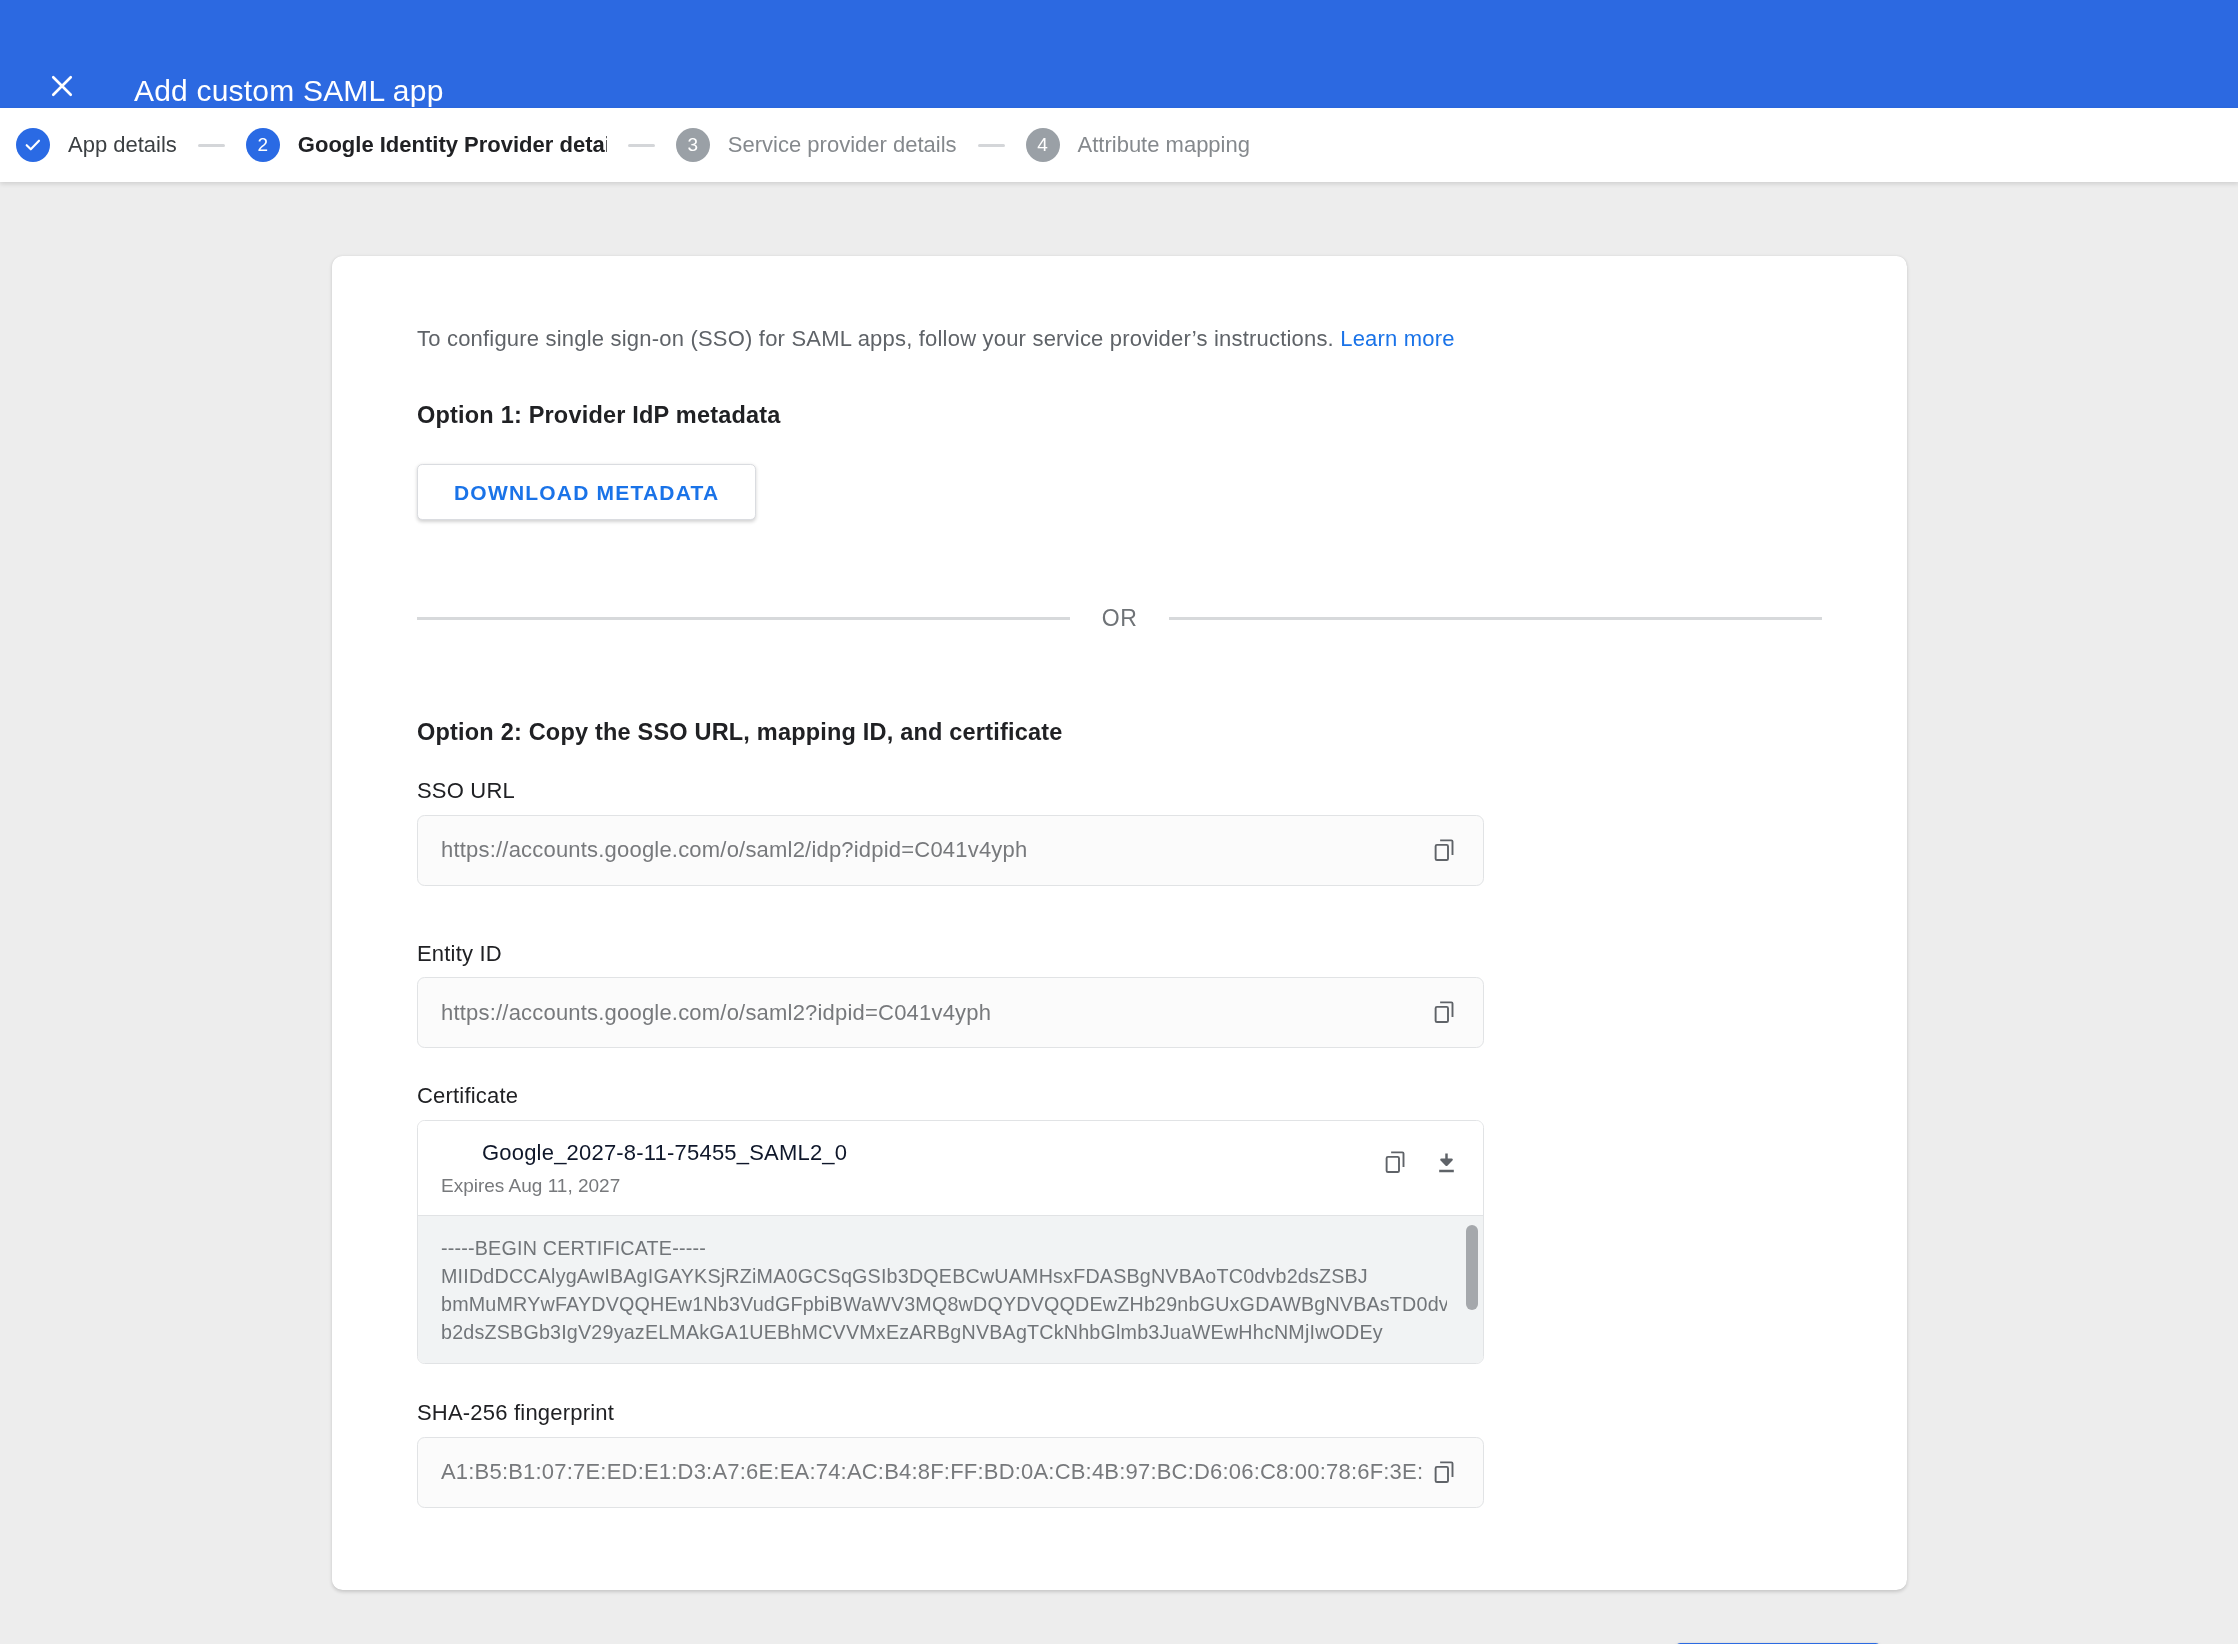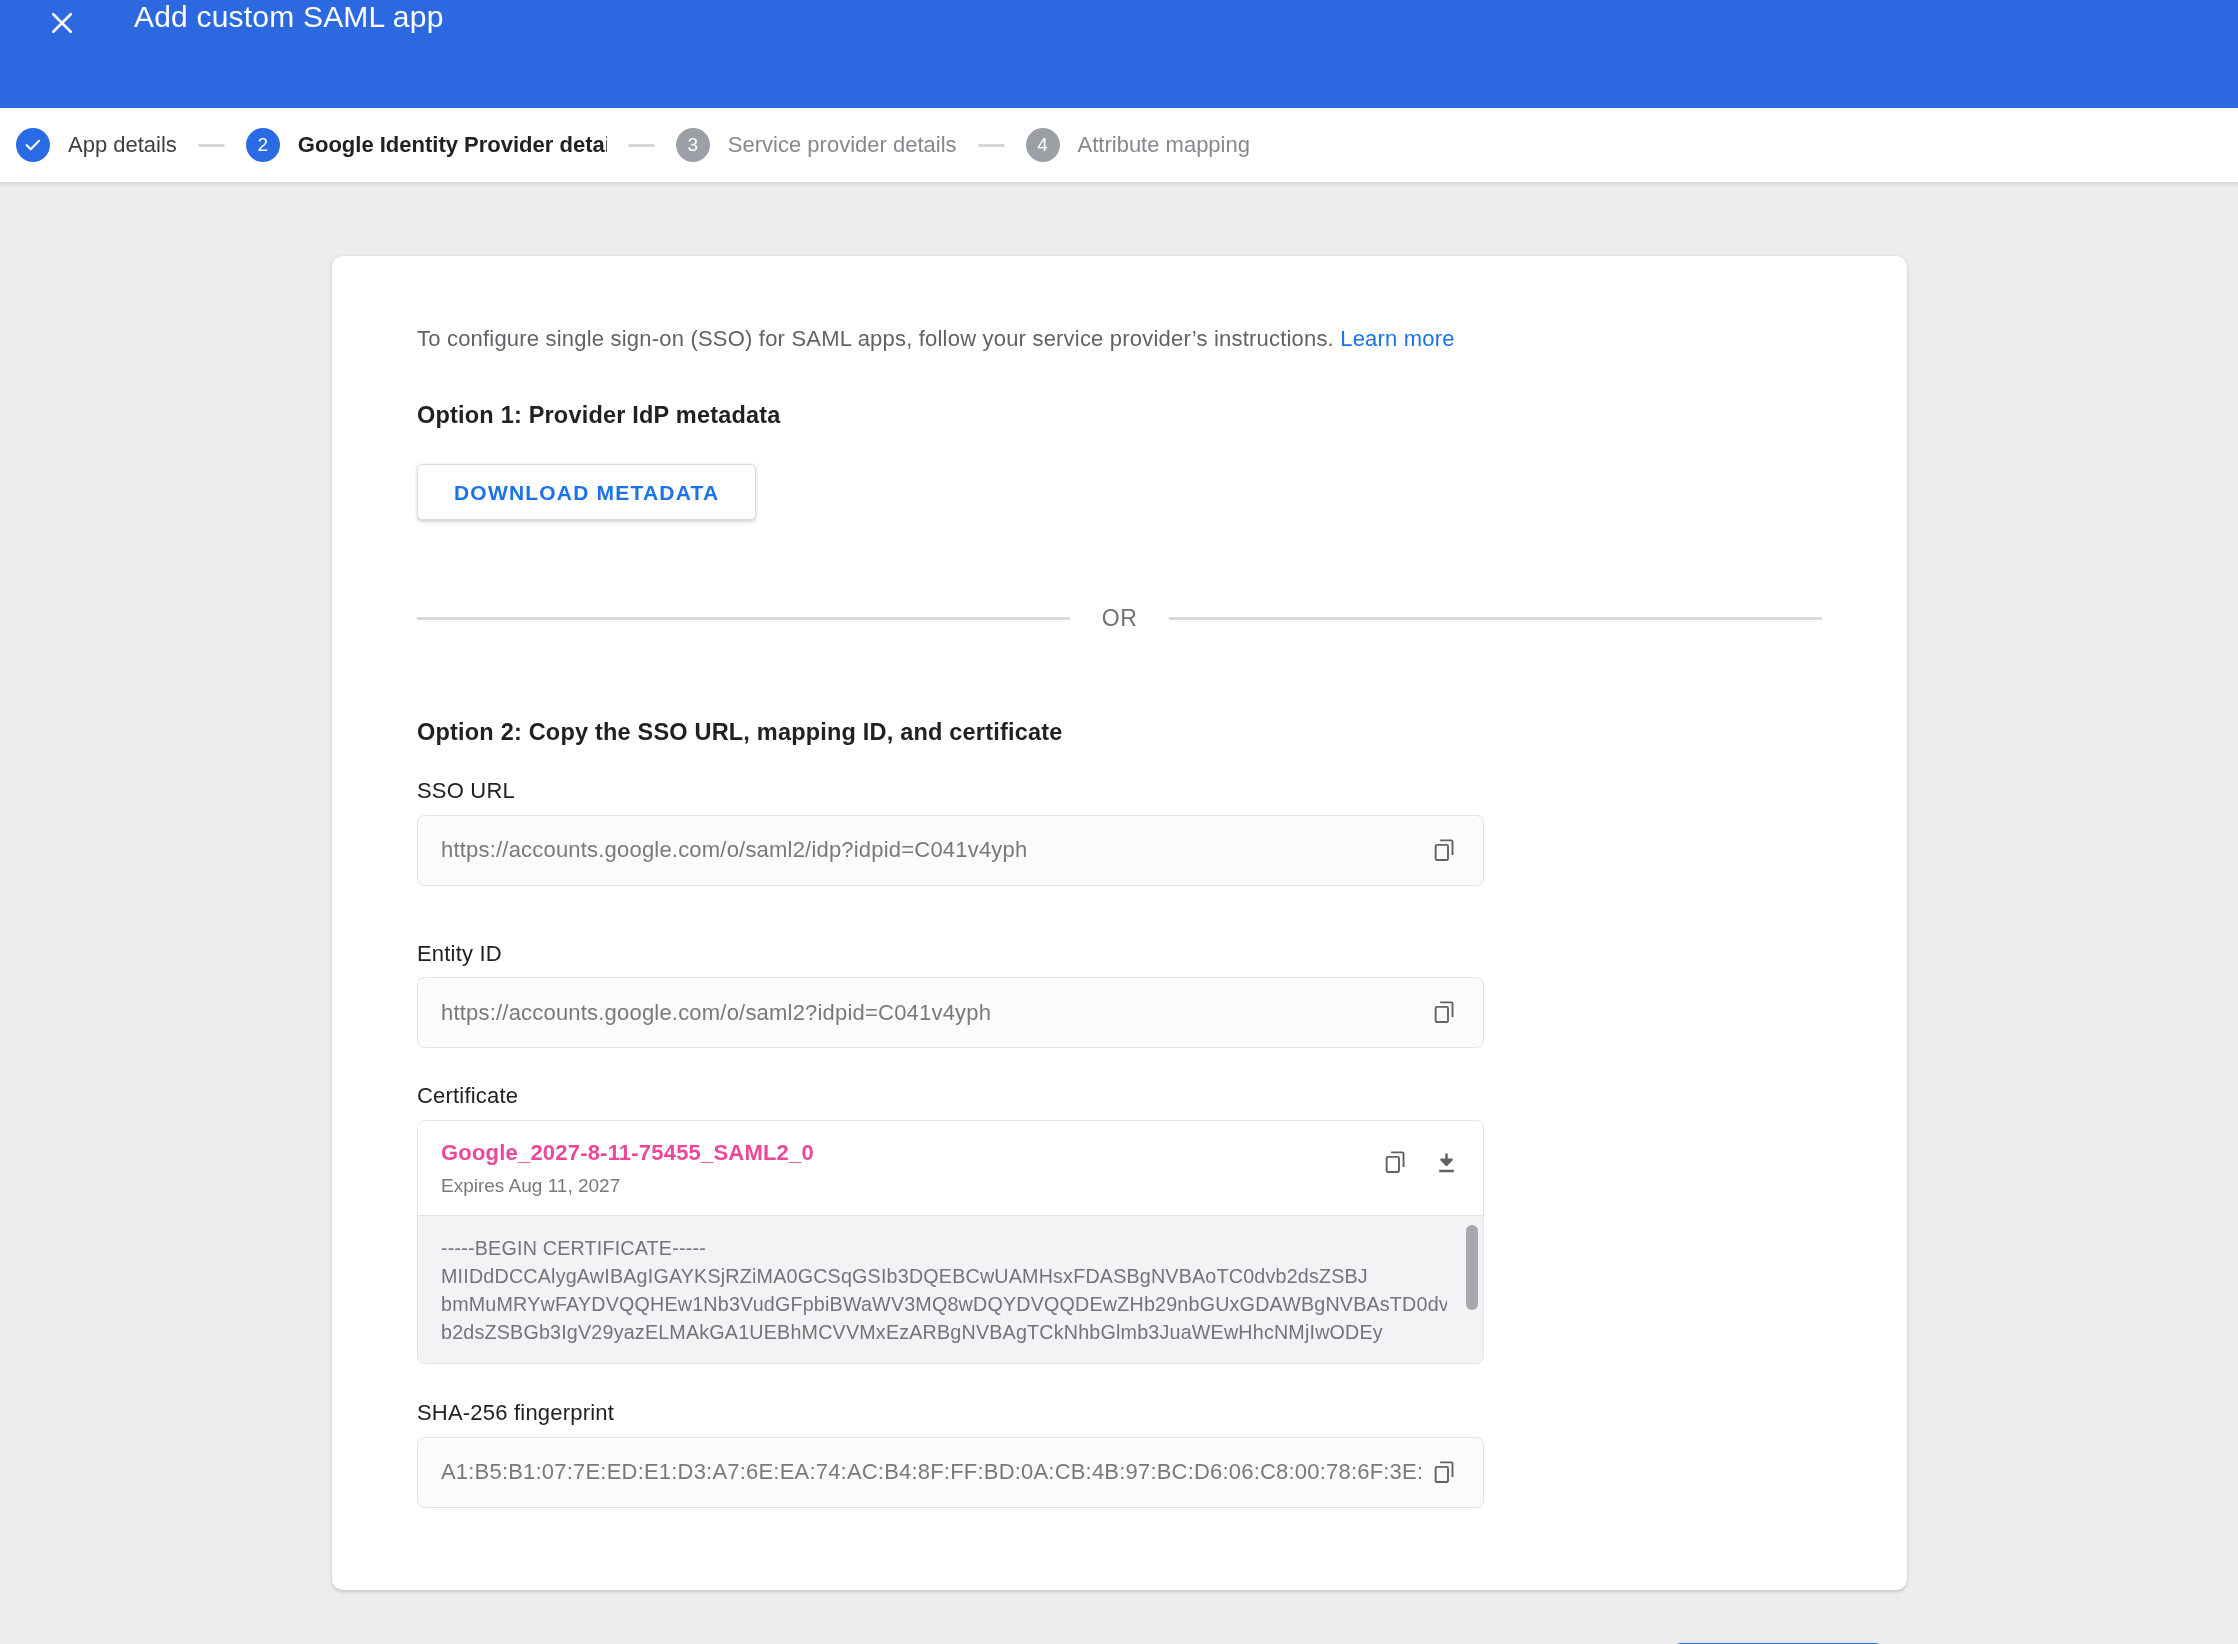--- a/index.html
+++ b/index.html
@@ -9,21 +9,21 @@
     background:#ededed;
     color:#202124;
     overflow:hidden;
   }
 
   
   .appbar {
     height:108px;
     background:#2c69e1;
     display:flex;
-    align-items:flex-start;
+    align-items:flex-end;
     padding:0 39px;
   }
   .close-btn {
     width:45px; height:45px;
     display:flex; align-items:center; justify-content:center;
     cursor:pointer;
     background:none; border:none;
   }
   .appbar-title {
     color:#ffffff;
@@ -174,24 +174,25 @@
   }
   .cert-head {
     background:#ffffff;
     padding:19.7px 16.7px 18px 23px;
     display:flex;
     align-items:flex-start;
   }
   .cert-titles { flex:1; min-width:0; }
   .cert-name {
     font-size:22px;
-    font-weight:700;
-    color:#ec4899;
+    font-weight:400;
+    color:#0f172a;
     margin-bottom:9px;
     letter-spacing:0.2px;
+    margin-left:41px;
   }
   .cert-expires { font-size:19px; color:#77797c; }
   .cert-actions { display:flex; align-items:center; gap:13.6px; margin-top:3px; }
   .cert-body {
     background:#f1f3f4;
     border-top:1.5px solid #e1e3e5;
     padding:18px 36px 16.7px 23px;
     position:relative;
   }
   .cert-line {

